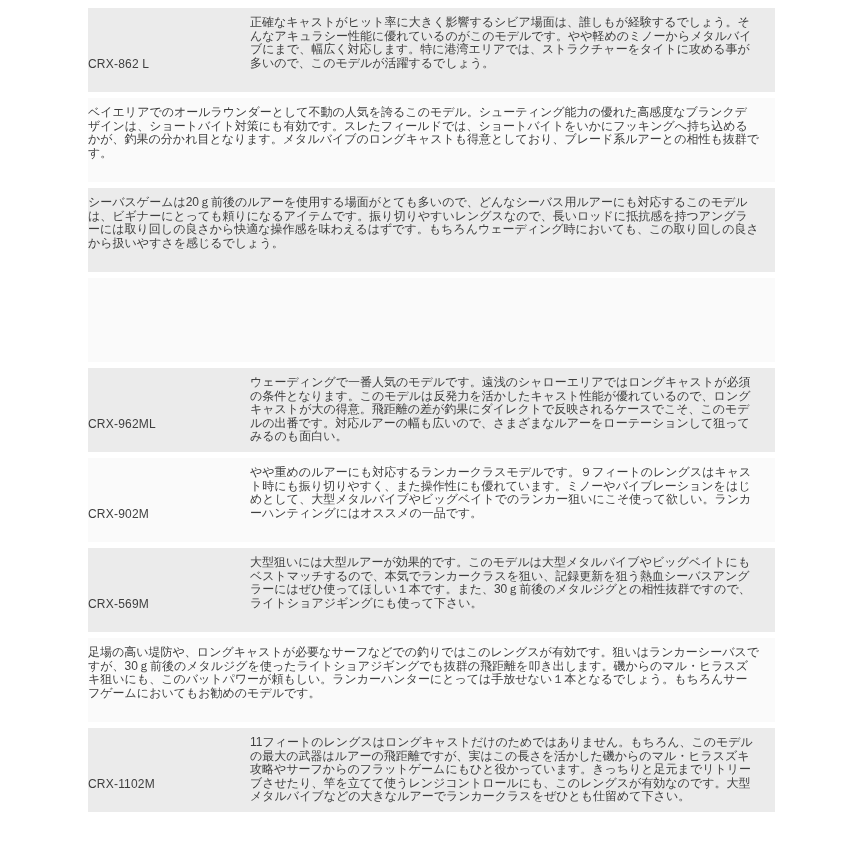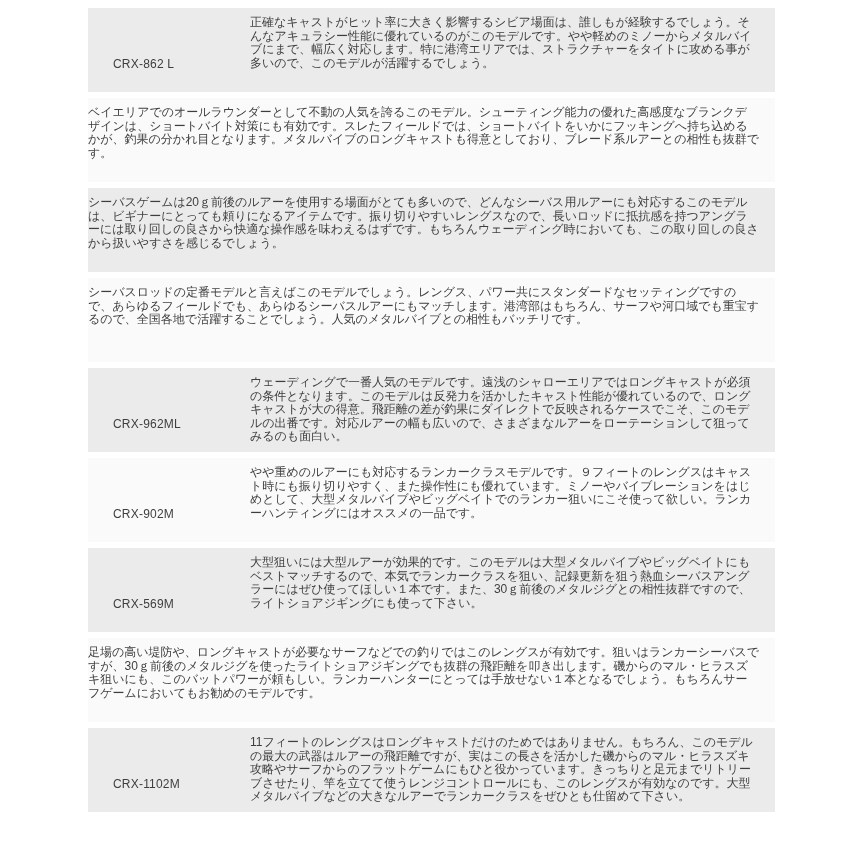--- a/index.html
+++ b/index.html
@@ -23,21 +23,20 @@
   .rod-row {
     display: flex;
     margin-bottom: 6px;
     min-height: 84px;
     box-sizing: border-box;
   }
   .model-cell {
     flex: 0 0 162px;
     width: 162px;
     box-sizing: border-box;
-    padding-left: 25px;
     display: flex;
     align-items: center;
     font-size: 12px;
     letter-spacing: 0.2px;
     white-space: nowrap;
     margin-top: 28px;
   }
   .desc-cell {
     flex: 1;
     box-sizing: border-box;
@@ -57,21 +56,20 @@
     <div class="model-cell">CRX-862 L</div>
     <div class="desc-cell">正確なキャストがヒット率に大きく影響するシビア場面は、誰しもが経験するでしょう。そんなアキュラシー性能に優れているのがこのモデルです。やや軽めのミノーからメタルバイブにまで、幅広く対応します。特に港湾エリアでは、ストラクチャーをタイトに攻める事が多いので、このモデルが活躍するでしょう。</div>
   </div>
     <div class="rod-row" style="background: rgb(250, 250, 250);">
     <div class="desc-cell">ベイエリアでのオールラウンダーとして不動の人気を誇るこのモデル。シューティング能力の優れた高感度なブランクデザインは、ショートバイト対策にも有効です。スレたフィールドでは、ショートバイトをいかにフッキングへ持ち込めるかが、釣果の分かれ目となります。メタルバイブのロングキャストも得意としており、ブレード系ルアーとの相性も抜群です。</div>
   </div>
     <div class="rod-row" style="background: rgb(235, 235, 235);">
     <div class="desc-cell">シーバスゲームは20ｇ前後のルアーを使用する場面がとても多いので、どんなシーバス用ルアーにも対応するこのモデルは、ビギナーにとっても頼りになるアイテムです。振り切りやすいレングスなので、長いロッドに抵抗感を持つアングラーには取り回しの良さから快適な操作感を味わえるはずです。もちろんウェーディング時においても、この取り回しの良さから扱いやすさを感じるでしょう。</div>
   </div>
     <div class="rod-row" style="background: rgb(250, 250, 250);">
-    <div class="desc-cell">シーバスロッドの定番モデルと言えばこのモデルでしょう。レングス、パワー共にスタンダードなセッティングですので、あらゆるフィールドでも、あらゆるシーバスルアーにもマッチします。港湾部はもちろん、サーフや河口域でも重宝するので、全国各地で活躍することでしょう。人気のメタルバイブとの相性もバッチリです。</div>
   </div>
     <div class="rod-row" style="background: rgb(235, 235, 235);">
     <div class="model-cell">CRX-962ML</div>
     <div class="desc-cell">ウェーディングで一番人気のモデルです。遠浅のシャローエリアではロングキャストが必須の条件となります。このモデルは反発力を活かしたキャスト性能が優れているので、ロングキャストが大の得意。飛距離の差が釣果にダイレクトで反映されるケースでこそ、このモデルの出番です。対応ルアーの幅も広いので、さまざまなルアーをローテーションして狙ってみるのも面白い。</div>
   </div>
     <div class="rod-row" style="background: rgb(250, 250, 250);">
     <div class="model-cell">CRX-902M</div>
     <div class="desc-cell">やや重めのルアーにも対応するランカークラスモデルです。９フィートのレングスはキャスト時にも振り切りやすく、また操作性にも優れています。ミノーやバイブレーションをはじめとして、大型メタルバイブやビッグベイトでのランカー狙いにこそ使って欲しい。ランカーハンティングにはオススメの一品です。</div>
   </div>
     <div class="rod-row" style="background: rgb(235, 235, 235);">

